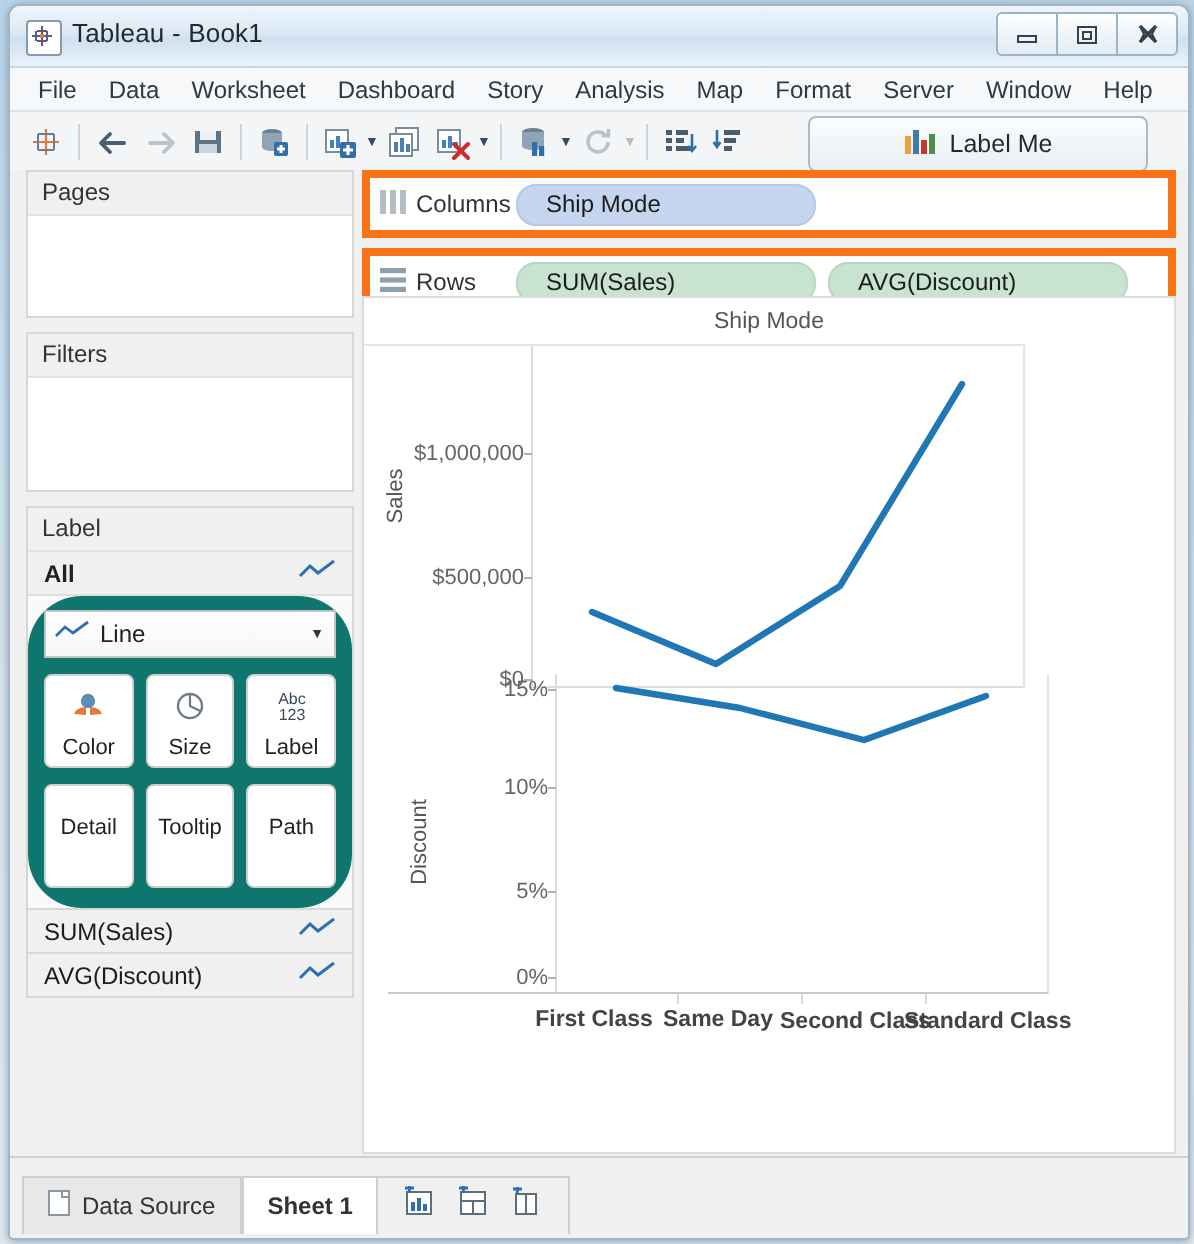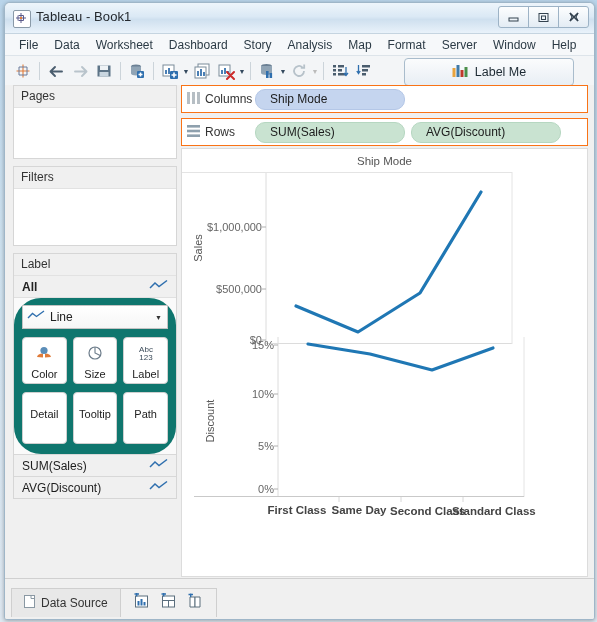--- a/index.html
+++ b/index.html
@@ -97,21 +97,21 @@
   .mbtn.text-only{justify-content:center;padding-bottom:8px}
   .pillrow{
     border-top:1px solid #d8d8d8;background:#f0f0f0;
     display:flex;align-items:center;justify-content:space-between;
     padding:3px 8px;font-size:12px;color:#1c1c1c;
   }
   
   .sheet{position:absolute;left:176px;top:0;right:6px;bottom:2px;}
   .shelf{
     display:flex;align-items:center;height:26px;background:#fff;
-    border:1px solid #f97316;margin-bottom:5px;padding-left:5px;gap:6px;
+    border:4px solid #f97316;margin-bottom:5px;padding-left:5px;gap:6px;
   }
   .shelf-lbl{font-size:12px;color:#333;width:62px;display:flex;align-items:center;gap:5px;}
   .pill{
     height:19px;border-radius:10px;display:flex;align-items:center;
     padding:0 14px;font-size:12px;color:#1c1c1c;
   }
   .pill.dim{background:#c5d5ef;border:1px solid #b4c7e7;width:120px;}
   .pill.meas{background:#c9e3d1;border:1px solid #b6d7c1;width:120px;}
   .viz{
     position:absolute;left:0;top:63px;right:0;bottom:0;background:#fff;
@@ -499,20 +499,23 @@
     <div class="tabs">
       <div class="tab">
         <span>
           <svg width="11" height="13" viewBox="0 0 11 13">
               <rect x="0.5" y="0.5" width="10" height="12" fill="#fff" stroke="#8a98a3"></rect>
               <path d="M7 0.5 L7 3.5 L10.5 3.5" fill="none" stroke="#8a98a3"></path>
             </svg>
         </span>
         <span>Data Source</span>
       </div>
+      <div class="tab active">
+        <span>Sheet 1</span>
+      </div>
       <div class="tabicons">
         <span>
           <svg width="17" height="16" viewBox="0 0 17 16">
             <rect x="2.5" y="3" width="12" height="11" fill="#fff" stroke="#5b6e7d"></rect>
             <rect x="4.5" y="8" width="2" height="4.5" fill="#2f6fae"></rect>
               <rect x="7.5" y="6" width="2" height="6.5" fill="#2f6fae"></rect>
               <rect x="10.5" y="9" width="2" height="3.5" fill="#2f6fae"></rect>
             <path d="M1.5 1 L6 1 M3.7 0 L3.7 3.5" stroke="#2f6fae" stroke-width="1.4"></path>
           </svg>
         </span>

